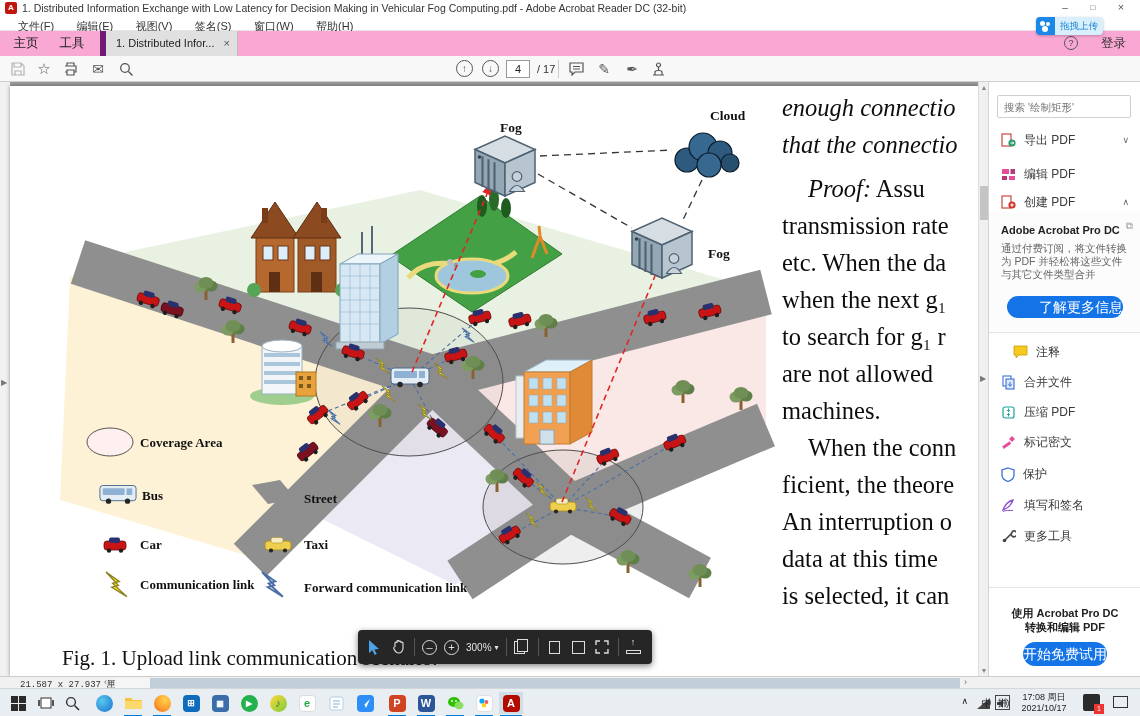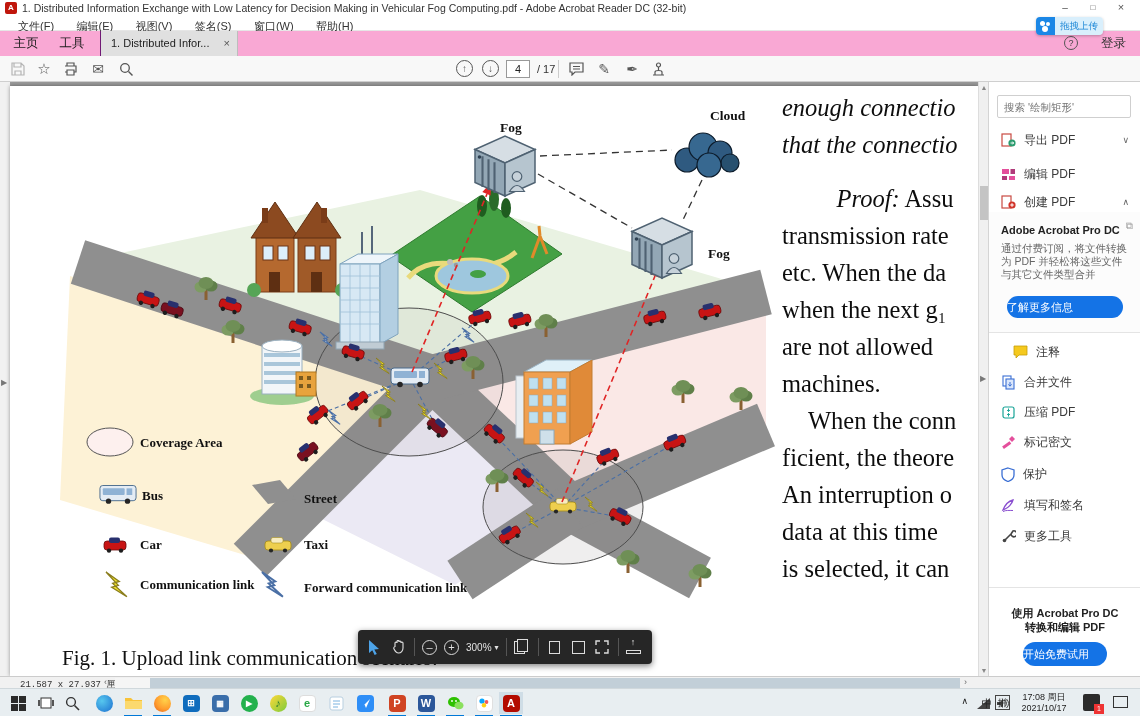--- a/index.html
+++ b/index.html
@@ -16,21 +16,21 @@
 
   
   .menubar { position:absolute; left:0; top:16px; width:1140px; height:15px; background:#fff; border-bottom:1px solid #e6e6e6; }
   .menu-item { display:inline-block; margin-left:18px; font-size:11px; color:#333; line-height:15px; }
 
   
   .tabbar { position:absolute; left:0; top:31px; width:1140px; height:25px; background:#f9a8d4; }
   .tab { position:absolute; top:0; height:25px; line-height:25px; font-size:12.5px; color:#1a1a1a; text-align:center; }
   .tab.home { left:6px; width:40px; }
   .tab.tools { left:52px; width:40px; }
-  .doc-tab { position:absolute; left:100px; top:0; width:138px; height:25px; background:#e0e0e0; border-left:1px solid #701a75; border-right:1px solid #bdbdbd; font-size:11px; color:#222; line-height:25px; padding-left:10px; white-space:nowrap; }
+  .doc-tab { position:absolute; left:100px; top:0; width:138px; height:25px; background:#e0e0e0; border-left:6px solid #701a75; border-right:1px solid #bdbdbd; font-size:11px; color:#222; line-height:25px; padding-left:10px; white-space:nowrap; }
   .doc-tab .close-x { position:absolute; right:7px; top:0; font-size:11px; color:#555; }
   .tab-help { position:absolute; right:62px; top:36px; width:14px; height:14px; border:1px solid #555; border-radius:50%; font-size:9px; color:#444; text-align:center; line-height:13px; z-index:30; }
   .tab-login { position:absolute; right:14px; top:35px; font-size:12.5px; color:#333; z-index:30; }
 
   
   .upload-badge { position:absolute; left:1036px; top:17px; height:18px; display:flex; border-radius:4px; overflow:hidden; box-shadow:0 1px 3px rgba(0,0,0,.25); z-index:40; }
   .upload-badge .logo { width:19px; height:18px; background:#1b87e6; position:relative; }
   .upload-badge .logo i { position:absolute; border-radius:50%; background:#fff; }
   .upload-badge .txt { background:#d9effc; color:#1b87d6; font-size:9.5px; line-height:18px; padding:0 5px; white-space:nowrap; }
 
@@ -48,21 +48,21 @@
   .panel-arrow { position:absolute; font-size:8px; color:#777; }
   .page { position:absolute; left:10px; top:4px; width:968px; height:590px; background:#fff; box-shadow:0 0 4px rgba(0,0,0,.4); overflow:hidden; }
   .v-scroll { position:absolute; left:978px; top:0; width:10px; height:594px; background:#f0f0f0; border-left:1px solid #ddd; }
   .v-thumb { position:absolute; left:1px; top:104px; width:8px; height:34px; background:#c4c4c4; }
   .v-arrow { position:absolute; left:0; width:10px; text-align:center; font-size:7px; color:#888; }
 
   
   .textcol { position:absolute; left:772px; top:3px; width:200px; overflow:hidden; font-family:"Liberation Serif", serif; font-size:24.5px; color:#0d0d0d; white-space:nowrap; }
   .tl { height:37px; line-height:37px; }
   .tl.italic, .italic { font-style:italic; }
-  .tl.gap { margin-top:17px;text-align:center; }
+  .tl.gap { margin-top:7px; }
   .tl.indent { padding-left:26px; }
 
   .caption { position:absolute; left:52px; top:560px; font-family:"Liberation Serif", serif; font-size:21px; color:#111; white-space:nowrap; }
 
   
   .floatbar { position:absolute; left:358px; top:630px; width:294px; height:34px; background:#262626; border-radius:4px; box-shadow:0 2px 6px rgba(0,0,0,.5); z-index:50; display:flex; align-items:center; padding:0 8px; gap:7px; }
   .fb-sep { width:1px; height:18px; background:#555; }
   .fb-i { width:17px; height:17px; display:flex; align-items:center; justify-content:center; color:#e2e2e2; font-size:12px; }
   .fb-zoom { color:#e2e2e2; font-size:10px; display:flex; align-items:center; gap:3px; }
   .fb-box { width:11px; height:13px; border:1.2px solid #dcdcdc; position:relative; }
@@ -73,21 +73,21 @@
   
   .sidebar { position:absolute; left:988px; top:82px; width:142px; height:594px; background:#fff; border-left:1px solid #d4d4d4; }
   .search-box { position:absolute; left:8px; top:13px; width:134px; height:23px; border:1px solid #cfcfcf; border-radius:2px; background:#fff; font-size:10.5px; color:#999; padding:0 6px; font-family:"Liberation Sans",sans-serif; }
   .side-item { position:absolute; left:12px; width:132px; height:20px; display:flex; align-items:center; gap:8px; font-size:12px; color:#3a3a3a; }
   .side-item .chev { position:absolute; right:4px; font-size:9px; color:#666; }
   .divider { position:absolute; left:0; width:152px; height:1px; background:#e4e4e4; }
   .promo { position:absolute; left:0; top:130px; width:152px; height:120px; background:#fcfcfc; }
   .promo-title { position:absolute; left:12px; top:12px; font-size:11px; font-weight:bold; color:#222; }
   .promo-copy-icon { position:absolute; right:8px; top:8px; color:#999; font-size:10px; }
   .promo-body { position:absolute; left:12px; top:30px; width:128px; font-size:10.5px; color:#666; line-height:13px; }
-  .blue-btn { position:absolute; background:#1473e6; color:#fff; border-radius:99px; text-align:left; font-size:11px; }
+  .blue-btn { position:absolute; background:#1473e6; color:#fff; border-radius:99px; text-align:right; font-size:14px; }
   .sb-footer-text { position:absolute; left:0; top:524px; width:152px; text-align:center; font-size:11px; font-weight:bold; color:#222; line-height:14px; }
 
   
   .statusbar { position:absolute; left:0; top:676px; width:1140px; height:12px; background:#f1f1f1; border-top:1px solid #ccc; font-size:9px; color:#333; }
   .sb-dims { position:absolute; left:20px; top:1px;font-family:Liberation Mono, monospace; }
   .sb-arrow { position:absolute; top:0; font-size:9px; color:#666; }
   .h-track { position:absolute; left:115px; top:1px; width:845px; height:10px; background:#f5f5f5; }
   .h-thumb { position:absolute; left:35px; top:0; width:810px; height:10px; background:#c2cfd8; }
 
   
@@ -464,20 +464,21 @@
       </svg>
 
       
       <div class="textcol">
         <div class="tl italic">enough connectio</div>
         <div class="tl italic">that the connectio</div>
         <div class="tl gap indent"><span class="italic">Proof:</span><span> Assu</span></div>
         <div class="tl">transmission rate</div>
         <div class="tl">etc. When the da</div>
         <div class="tl">when the next g₁</div>
+        <div class="tl">to search for g₁ r</div>
         <div class="tl">are not allowed</div>
         <div class="tl">machines.</div>
         <div class="tl indent">When the conn</div>
         <div class="tl">ficient, the theore</div>
         <div class="tl">An interruption o</div>
         <div class="tl">data at this time</div>
         <div class="tl">is selected, it can</div>
       </div>
 
       <div class="caption">Fig. 1.  Upload link communication scenario.</div>

